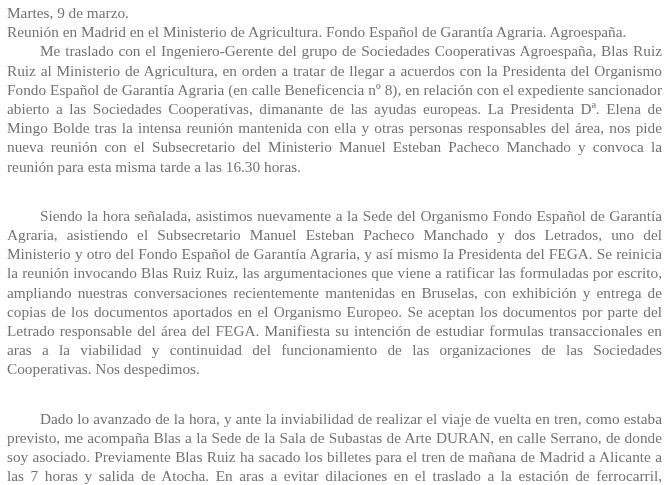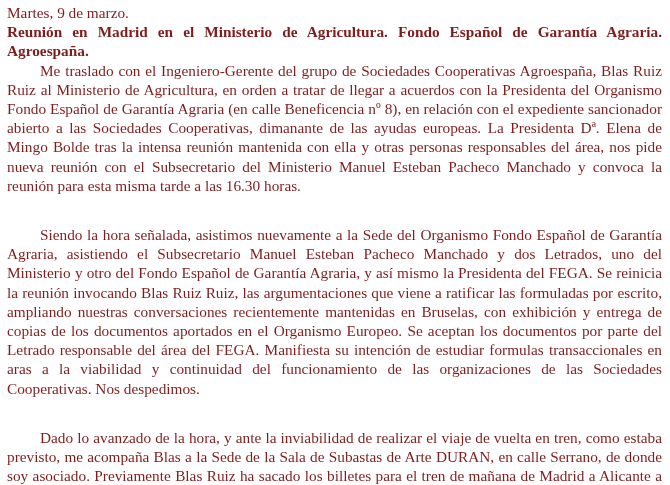--- a/index.html
+++ b/index.html
@@ -13,30 +13,30 @@
     overflow: hidden;
   }
   .page {
     box-sizing: border-box;
     width: 670px;
     height: 485px;
     padding: 3px 8px 12px 7px;
     font-family: "Liberation Serif", "DejaVu Serif", serif;
     font-size: 15.3px;
     line-height: 19.2px;
-    color: #7f1d1d;
+    color: #737373;
     text-align: justify;
   }
   .date-line {
     margin: 0;
     text-align: left;
   }
   .entry-heading {
     margin: 0;
-    font-weight: bold;
+    font-weight: normal;
     font-size: 15.3px;
     line-height: 19.2px;
     text-align: justify;
   }
   .para {
     margin: 30px 0 0 0;
     text-indent: 33px;
   }
   .para.first {
     margin-top: 0;

